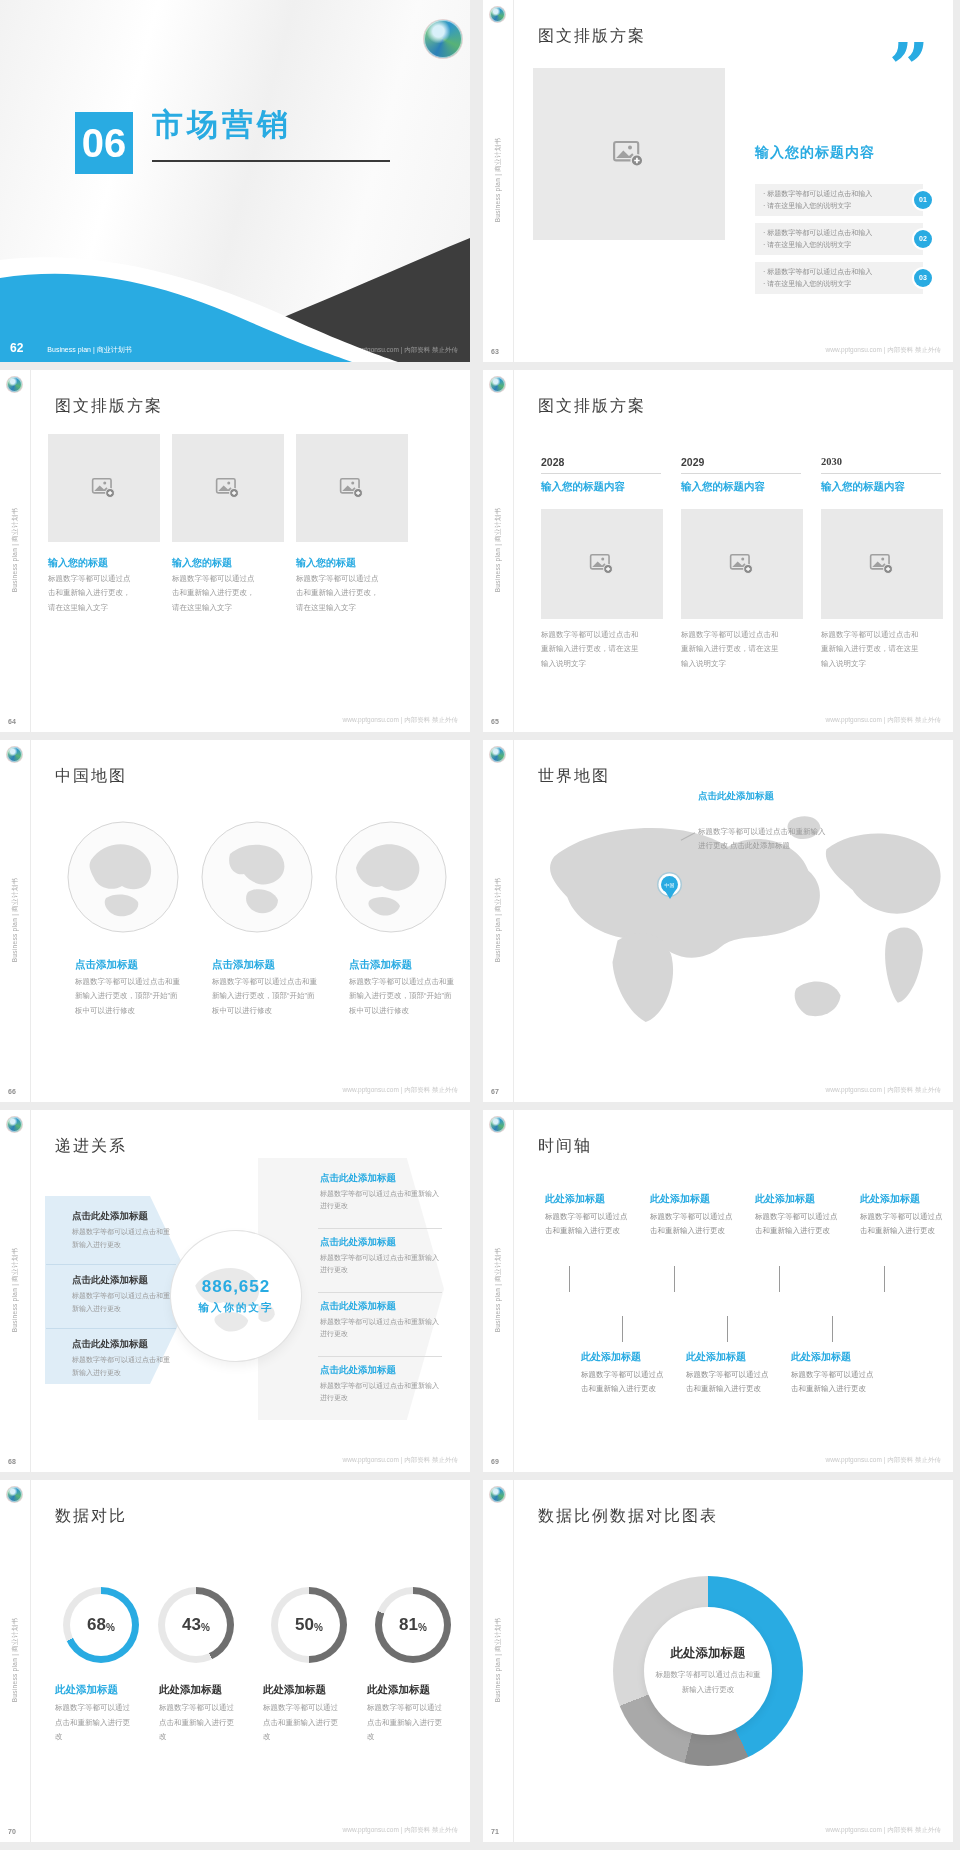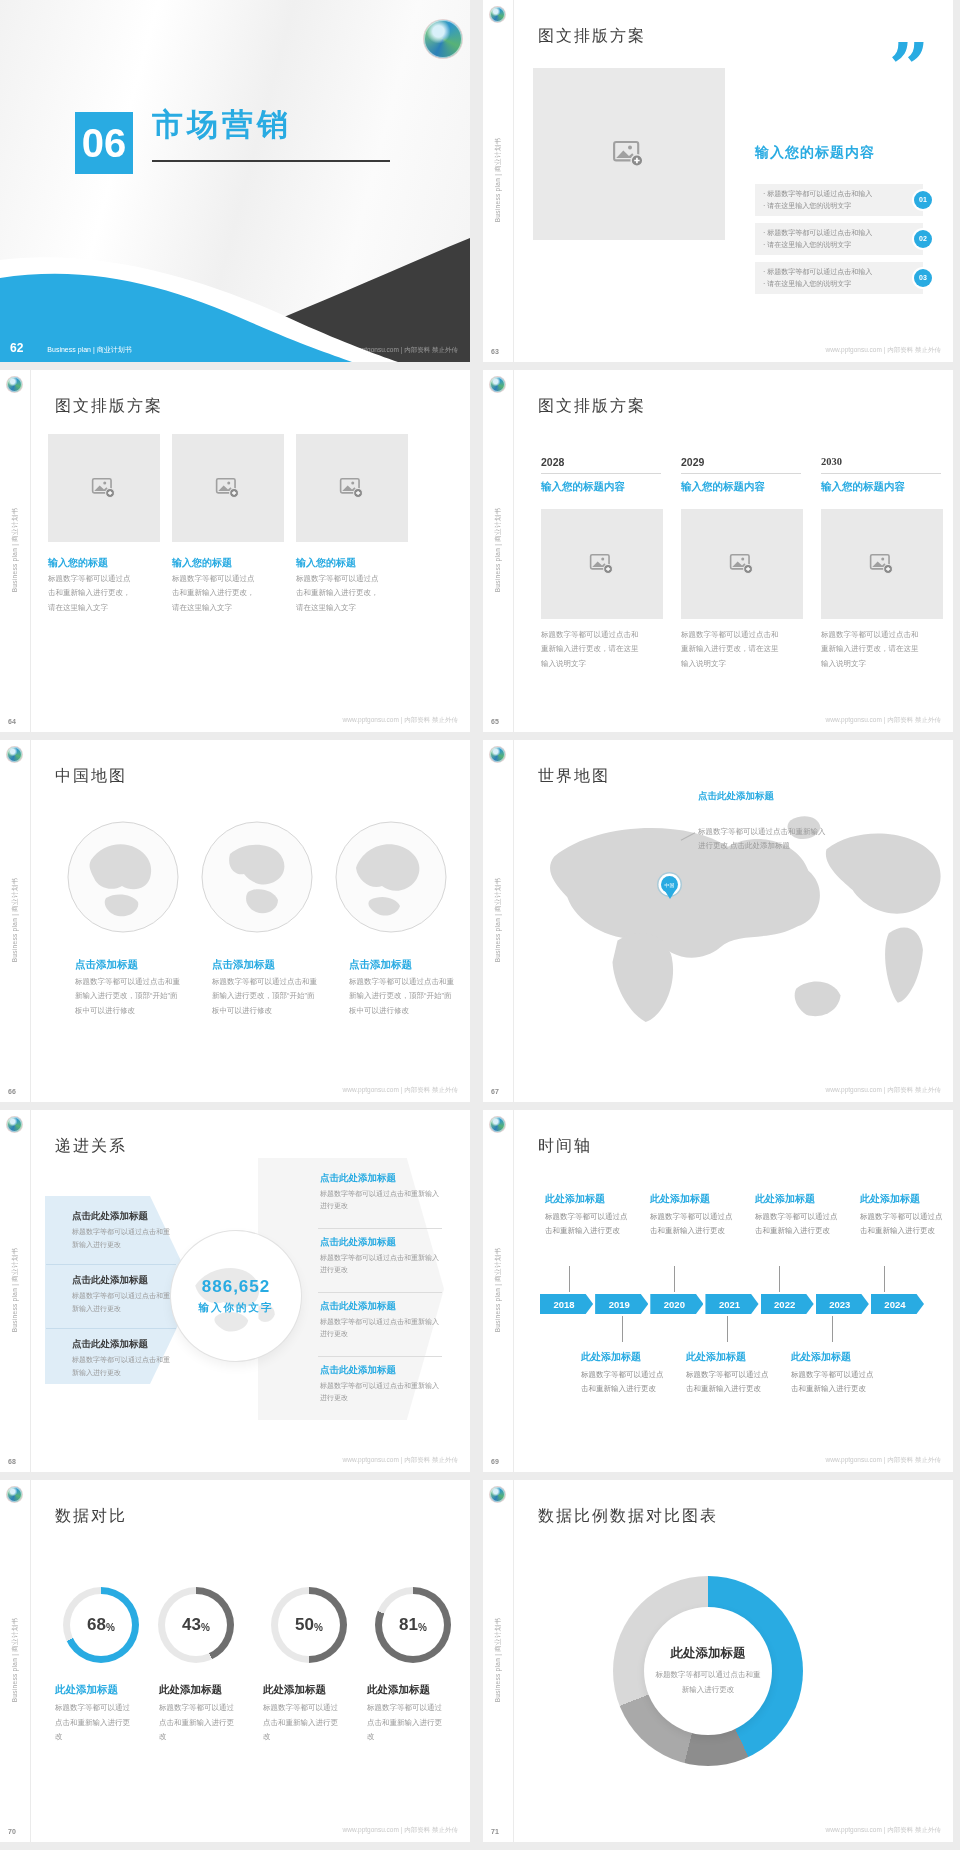--- a/index.html
+++ b/index.html
@@ -411,29 +411,20 @@
       <div class="t">标题数字等都可以通过点击和重新输入进行更改</div>
     </div>
     <div class="ti69" style="left:377px;top:82px;">
       <div class="h">此处添加标题</div>
       <div class="t">标题数字等都可以通过点击和重新输入进行更改</div>
     </div>
     <div class="tk" style="left:86px;top:156px;height:26px;"></div>
     <div class="tk" style="left:191px;top:156px;height:26px;"></div>
     <div class="tk" style="left:296px;top:156px;height:26px;"></div>
     <div class="tk" style="left:401px;top:156px;height:26px;"></div>
-    <div class="bar69">
-      <div>2018</div>
-      <div>2019</div>
-      <div>2020</div>
-      <div>2021</div>
-      <div>2022</div>
-      <div>2023</div>
-      <div>2024</div>
-    </div>
     <div class="tk" style="left:139px;top:206px;height:26px;"></div>
     <div class="tk" style="left:244px;top:206px;height:26px;"></div>
     <div class="tk" style="left:349px;top:206px;height:26px;"></div>
     <div class="bi69" style="left:98px;top:240px;">
       <div class="h">此处添加标题</div>
       <div class="t">标题数字等都可以通过点击和重新输入进行更改</div>
     </div>
     <div class="bi69" style="left:203px;top:240px;">
       <div class="h">此处添加标题</div>
       <div class="t">标题数字等都可以通过点击和重新输入进行更改</div>

